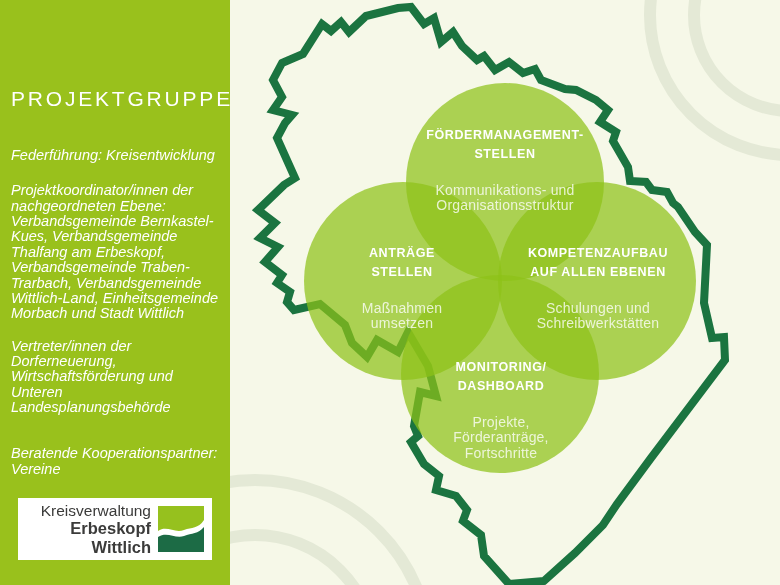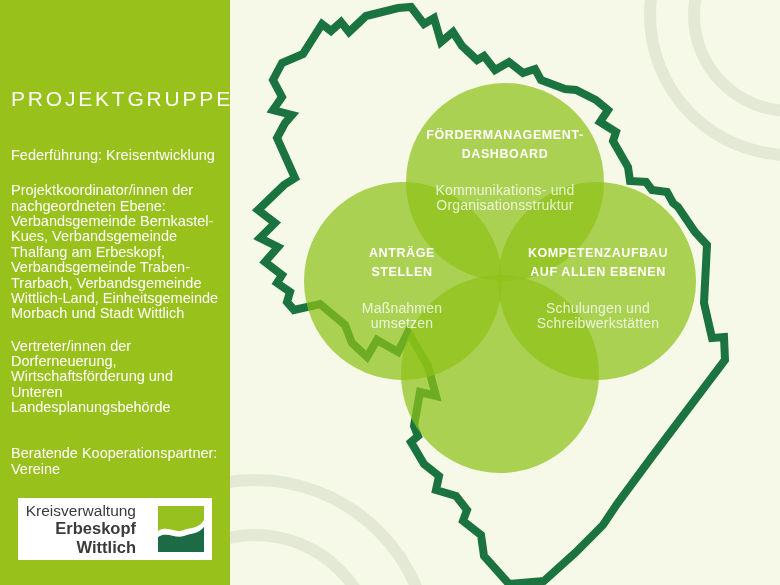--- a/index.html
+++ b/index.html
@@ -24,35 +24,35 @@
     position:absolute;left:0;top:0;width:230px;height:585px;
     background:var(--sidebar-green);
   }
   .sidebar-title{
     position:absolute;left:11px;top:87px;width:215px;
     color:var(--text-white);font-size:21px;font-weight:normal;
     letter-spacing:2.8px;white-space:nowrap;
   }
   .sidebar-text{
     position:absolute;left:11px;top:148px;width:212px;
-    color:var(--text-white);
+    color:var(--text-white);font-style:italic;
     font-size:14.5px;line-height:1.06;
   }
   .sidebar-text p{margin:0;white-space:pre-line;}
   .sidebar-text p.gap-a{margin-bottom:20px;}
   .sidebar-text p.gap-b{margin-bottom:17px;}
   .sidebar-text p.gap-c{margin-bottom:31px;}
   
   .logo-box{
     position:absolute;left:18px;top:498px;width:194px;height:62px;
     background:#ffffff;display:flex;align-items:center;
   }
   .logo-text{
     flex:1;text-align:right;color:var(--logo-text);
-    font-size:15.5px;line-height:1.12;padding-right:22px;
+    font-size:15.5px;line-height:1.12;padding-right:7px;
   }
   .logo-text .l2,.logo-text .l3{font-weight:bold;font-size:16.5px;}
   .logo-mark{width:46px;height:46px;margin-right:8px;flex:0 0 auto;}
   
   .diagram-svg{position:absolute;left:0;top:0;width:780px;height:585px;}
   .ring{fill:none;stroke:var(--ring-green);stroke-width:12;}
   .map-outline{
     fill:none;stroke:var(--map-green);stroke-width:8;
     stroke-miterlimit:3;stroke-linejoin:miter;
   }
@@ -89,35 +89,42 @@
     <polygon class="map-outline" points="282,63 303,54 322,24 331,31 341,22 349,32 366,16 398,8 411,7 424,24 434,18 441,42 453,32 462,46 477,60 484,56 495,70 509,62 523,73 535,69 541,80 565,89 576,90 596,100 608,110 600,122 616,132 613,141 628,167 630,181 646,182 652,190 667,192 673,203 678,207 695,232 707,245 704,303 712,338 724,337 725,360 651,458 617,504 603,525 575,553 544,581 509,584 484,556 481,535 463,521 467,510 456,496 436,490 439,476 424,464 411,442 418,436 414,426 420,392 436,396 428,366 408,332 398,352 377,340 367,357 352,343 345,325 320,304 294,310 287,302 290,292 277,283 282,275 265,262 278,247 260,238 275,223 258,210 284,185 295,178 277,138 285,123 292,115 273,110 282,97 273,80"></polygon>
 
     <circle class="venn" cx="505" cy="182" r="99"></circle>
     <circle class="venn" cx="403" cy="281" r="99"></circle>
     <circle class="venn" cx="597" cy="281" r="99"></circle>
     <circle class="venn" cx="500" cy="374" r="99"></circle>
   </svg>
 
   <div class="vt vt-top">
     <div class="vt-title">FÖRDERMANAGEMENT-
-DASHBOARD</div>
+STELLEN</div>
     <div class="vt-sub">Kommunikations- und
 Organisationsstruktur</div>
   </div>
   <div class="vt vt-right">
     <div class="vt-title">KOMPETENZAUFBAU
 AUF ALLEN EBENEN</div>
     <div class="vt-sub">Schulungen und
 Schreibwerkstätten</div>
   </div>
   <div class="vt vt-left">
     <div class="vt-title">ANTRÄGE
 STELLEN</div>
     <div class="vt-sub">Maßnahmen
 umsetzen</div>
+  </div>
+  <div class="vt vt-bottom">
+    <div class="vt-title">MONITORING/
+DASHBOARD</div>
+    <div class="vt-sub">Projekte,
+Förderanträge,
+Fortschritte</div>
   </div>
 
   <div class="sidebar">
     <div class="sidebar-title">PROJEKTGRUPPE</div>
     <div class="sidebar-text">
       <p class="gap-a">Federführung: Kreisentwicklung</p>
       <p class="gap-b">Projektkoordinator/innen der
 nachgeordneten Ebene:
 Verbandsgemeinde Bernkastel-
 Kues, Verbandsgemeinde

